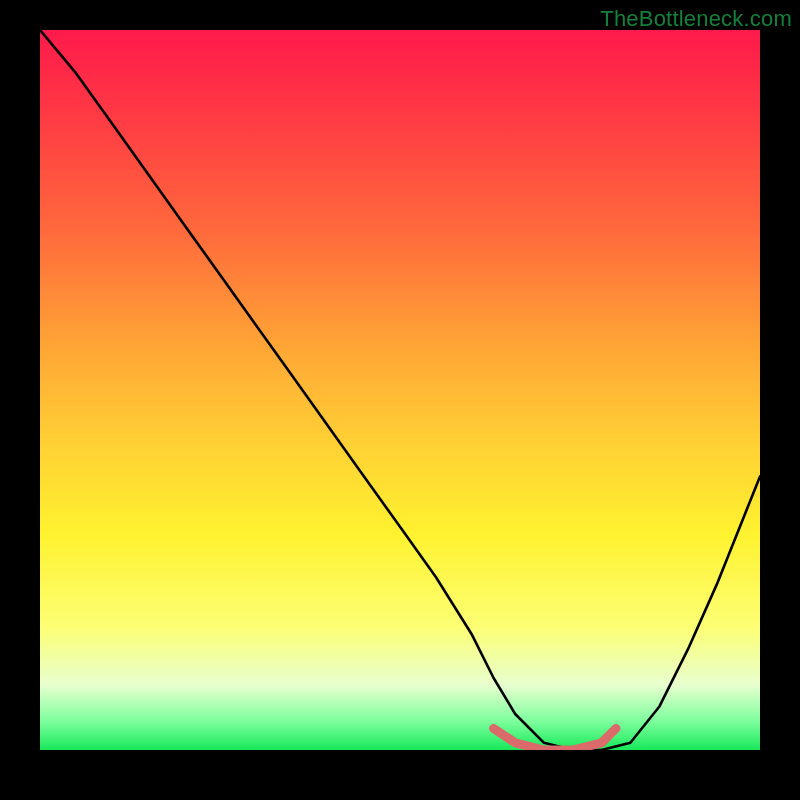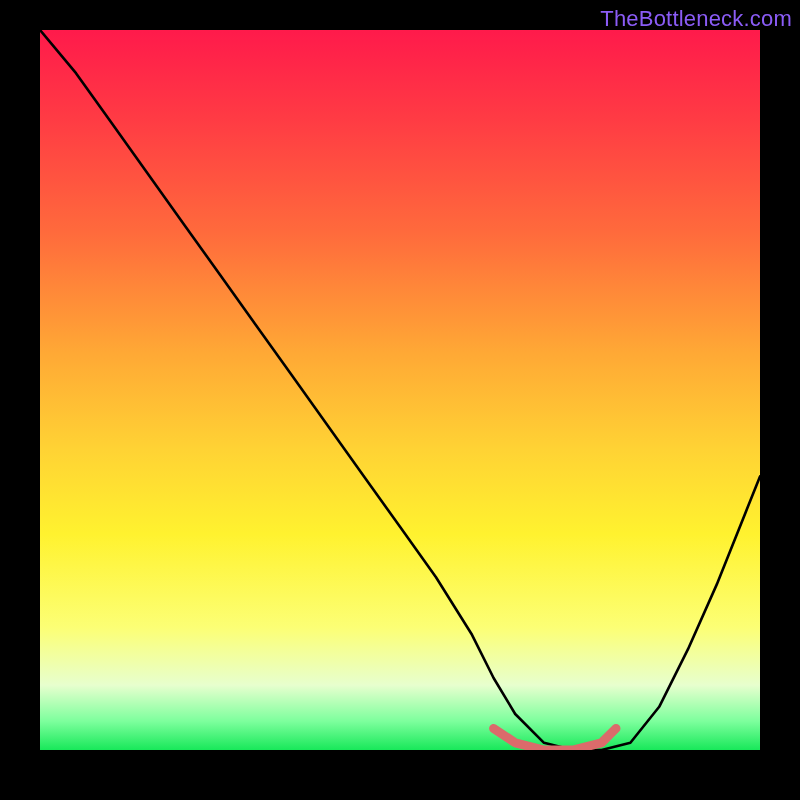--- a/index.html
+++ b/index.html
@@ -13,21 +13,21 @@
   }
   .wrap {
     position: relative;
     width: 800px;
     height: 800px;
   }
   .watermark {
     position: absolute;
     top: 6px;
     right: 8px;
-    color: #8b5cf6;
+    color: #15803d;
     font-size: 22px;
     font-weight: 400;
     letter-spacing: 0.2px;
     z-index: 10;
   }
   .plot {
     position: absolute;
     left: 40px;
     top: 30px;
     width: 720px;

